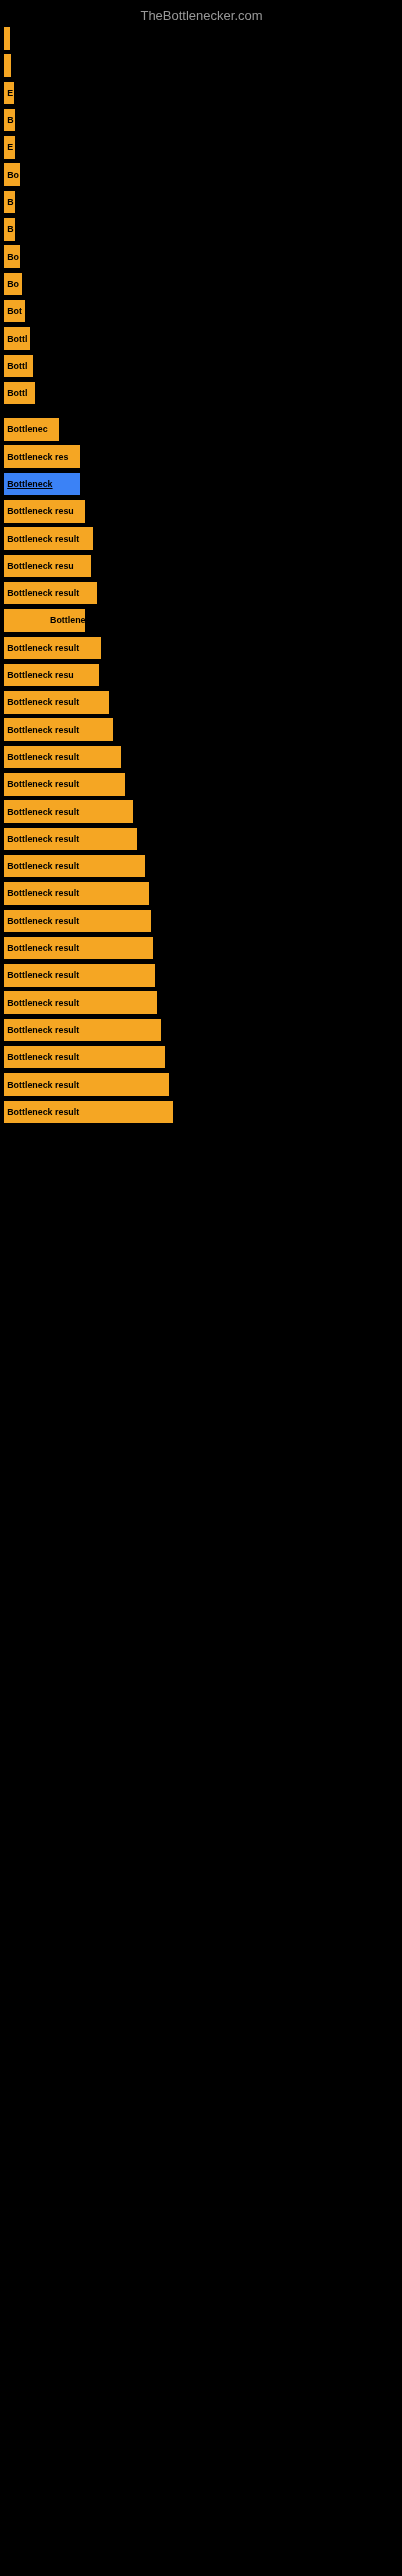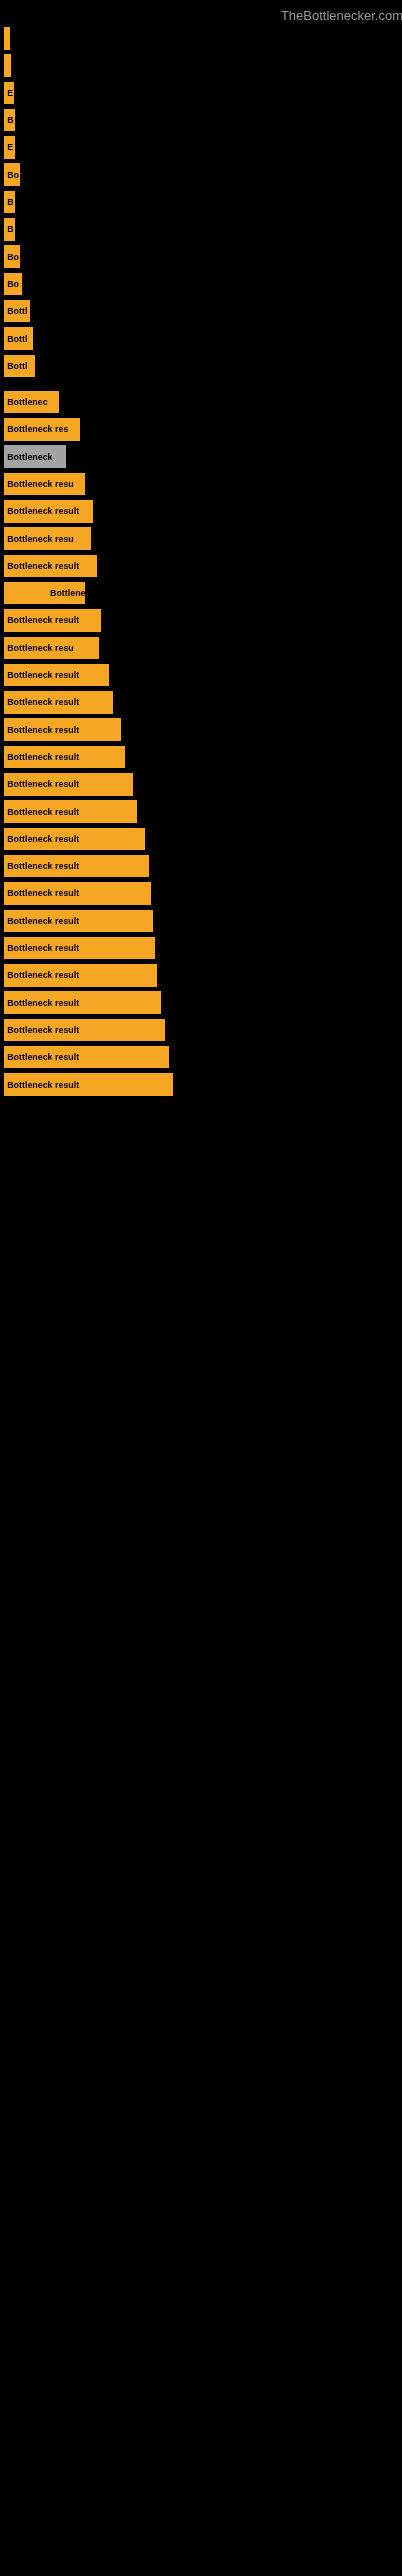--- a/index.html
+++ b/index.html
@@ -10,21 +10,21 @@
 
     body {
       background-color: #000;
       width: 403px;
       font-family: Arial, sans-serif;
       color: #fff;
       position: relative;
     }
 
     .site-title {
-      text-align: right;
+      text-align: center;
       color: #999;
       font-size: 13px;
       padding: 8px 0 4px 0;
       position: relative;
       z-index: 10;
     }
 
     .container {
       width: 403px;
       background: #000;
@@ -101,20 +101,25 @@
         <div class="bar" style="width: 16px; background-color: rgb(245, 166, 35);">
           <span>Bo</span>
         </div>
       </div>
       <div class="bar-row">
         <div class="bar" style="width: 17.7px; background-color: rgb(245, 166, 35);">
           <span>Bo</span>
         </div>
       </div>
       <div class="bar-row">
+        <div class="bar" style="width: 21px; background-color: rgb(245, 166, 35);">
+          <span>Bot</span>
+        </div>
+      </div>
+      <div class="bar-row">
         <div class="bar" style="width: 26px; background-color: rgb(245, 166, 35);">
           <span>Bottl</span>
         </div>
       </div>
       <div class="bar-row">
         <div class="bar" style="width: 29px; background-color: rgb(245, 166, 35);">
           <span>Bottl</span>
         </div>
       </div>
       <div class="bar-row">
@@ -126,21 +131,21 @@
         <div class="bar" style="width: 55px; background-color: rgb(245, 166, 35); margin-top: 9px;">
           <span>Bottlenec</span>
         </div>
       </div>
       <div class="bar-row">
         <div class="bar" style="width: 76px; background-color: rgb(245, 166, 35); text-align: right;">
           <span>Bottleneck res</span>
         </div>
       </div>
       <div class="bar-row">
-        <div class="bar" style="width: 62px; background-color: #a3a3a3;">
+        <div class="bar" style="width: 76px; background-color: #3b82f6; text-decoration: underline;">
           <span>Bottleneck</span>
         </div>
       </div>
       <div class="bar-row">
         <div class="bar" style="width: 81px; background-color: rgb(245, 166, 35);">
           <span>Bottleneck resu</span>
         </div>
       </div>
       <div class="bar-row">
         <div class="bar" style="width: 89px; background-color: rgb(245, 166, 35);">

